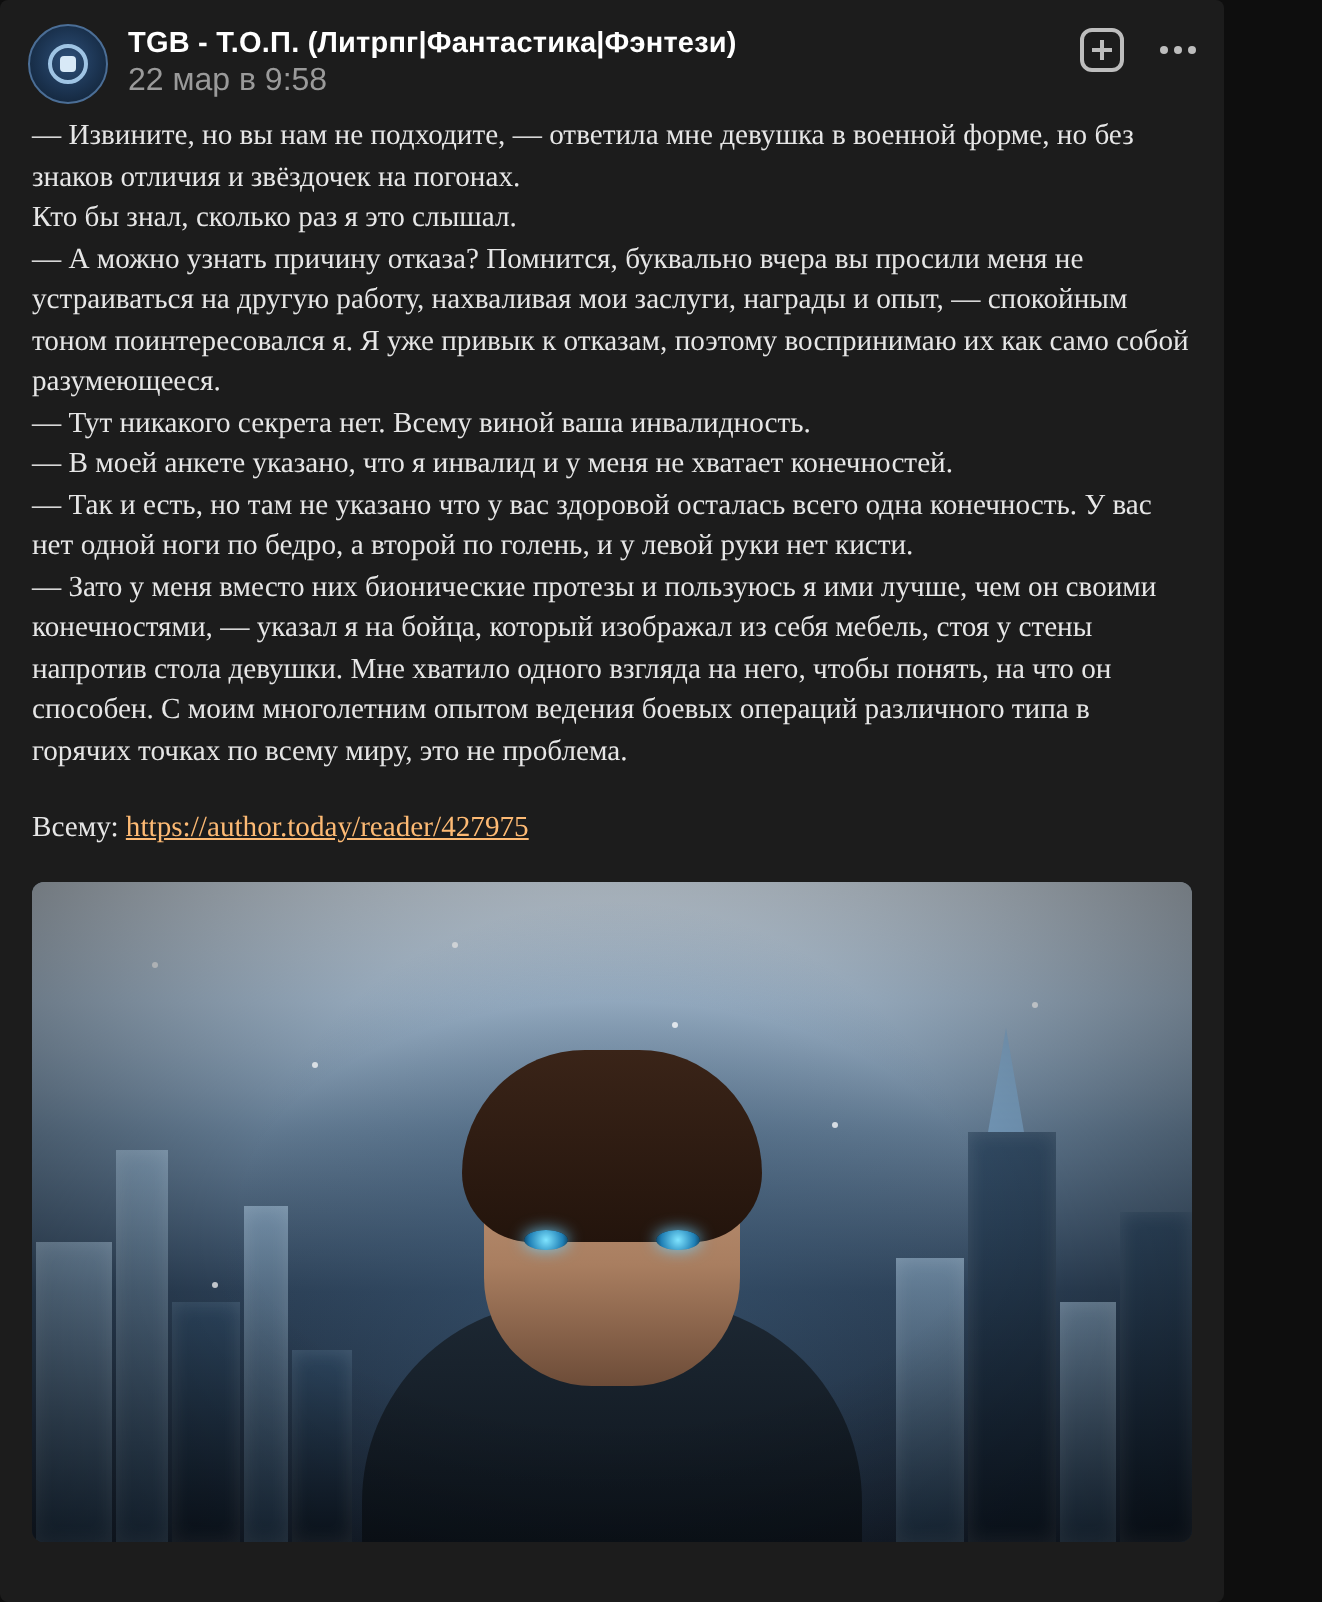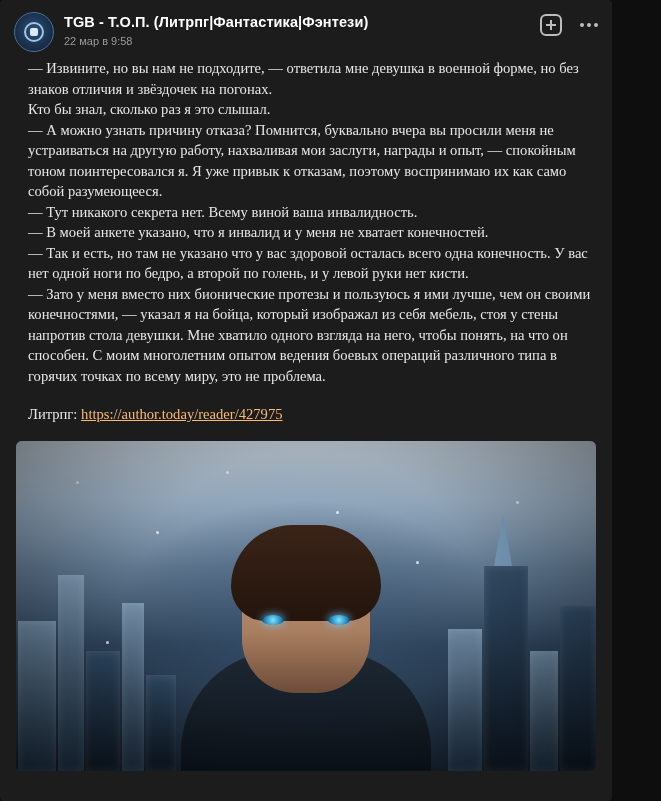--- a/index.html
+++ b/index.html
@@ -78,21 +78,21 @@
   }
   .channel-name {
     color: #ffffff;
     font-size: 14.5px;
     font-weight: bold;
     line-height: 18px;
     letter-spacing: 0.1px;
   }
   .post-date {
     color: #9a9a9a;
-    font-size: 11px;
+    font-size: 16px;
     line-height: 16px;
     margin-top: 2px;
   }
   .header-actions {
     position: absolute;
     right: 12px;
     top: 14px;
     display: flex;
     align-items: center;
     gap: 16px;
@@ -134,21 +134,20 @@
     border-radius: 50%;
     background: #bdbdbd;
     display: block;
   }
   .post-body {
     padding: 2px 16px 0 16px;
     color: #e6e6e6;
     font-size: 14.6px;
     line-height: 20.5px;
     font-family: "Liberation Serif", serif;
-    margin-left: 12px;
   }
   .post-body p {
     margin: 0;
   }
   .read-line {
     margin-top: 18px;
     color: #e6e6e6;
     font-family: "Liberation Serif", serif;
     font-size: 14.6px;
     line-height: 20.5px;
@@ -278,21 +277,21 @@
 
     <div class="post-body">
       <p style="white-space: pre-wrap;">— Извините, но вы нам не подходите, — ответила мне девушка в военной форме, но без знаков отличия и звёздочек на погонах.
 Кто бы знал, сколько раз я это слышал.
 — А можно узнать причину отказа? Помнится, буквально вчера вы просили меня не устраиваться на другую работу, нахваливая мои заслуги, награды и опыт, — спокойным тоном поинтересовался я. Я уже привык к отказам, поэтому воспринимаю их как само собой разумеющееся.
 — Тут никакого секрета нет. Всему виной ваша инвалидность.
 — В моей анкете указано, что я инвалид и у меня не хватает конечностей.
 — Так и есть, но там не указано что у вас здоровой осталась всего одна конечность. У вас нет одной ноги по бедро, а второй по голень, и у левой руки нет кисти.
 — Зато у меня вместо них бионические протезы и пользуюсь я ими лучше, чем он своими конечностями, — указал я на бойца, который изображал из себя мебель, стоя у стены напротив стола девушки. Мне хватило одного взгляда на него, чтобы понять, на что он способен. С моим многолетним опытом ведения боевых операций различного типа в горячих точках по всему миру, это не проблема.</p>
       <div class="read-line">
-        <span>Литрпг:</span>
+        <span>Всему:</span>
         <span class="read-link">https://author.today/reader/427975</span>
       </div>
     </div>
 
     <div class="media-wrap">
       <div class="media-img">
         <div class="bld" style="left:2px; width:38px; height:150px;"></div>
         <div class="bld" style="left:42px; width:26px; height:196px;"></div>
         <div class="bld dark" style="left:70px; width:34px; height:120px;"></div>
         <div class="bld" style="left:106px; width:22px; height:168px;"></div>

